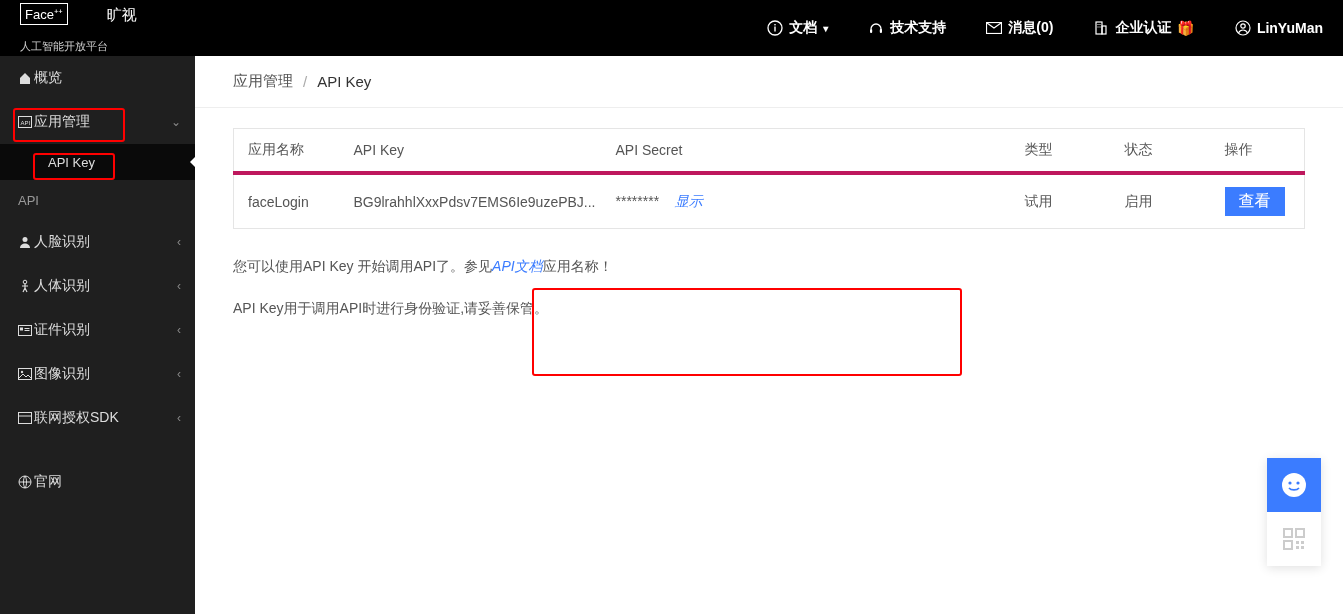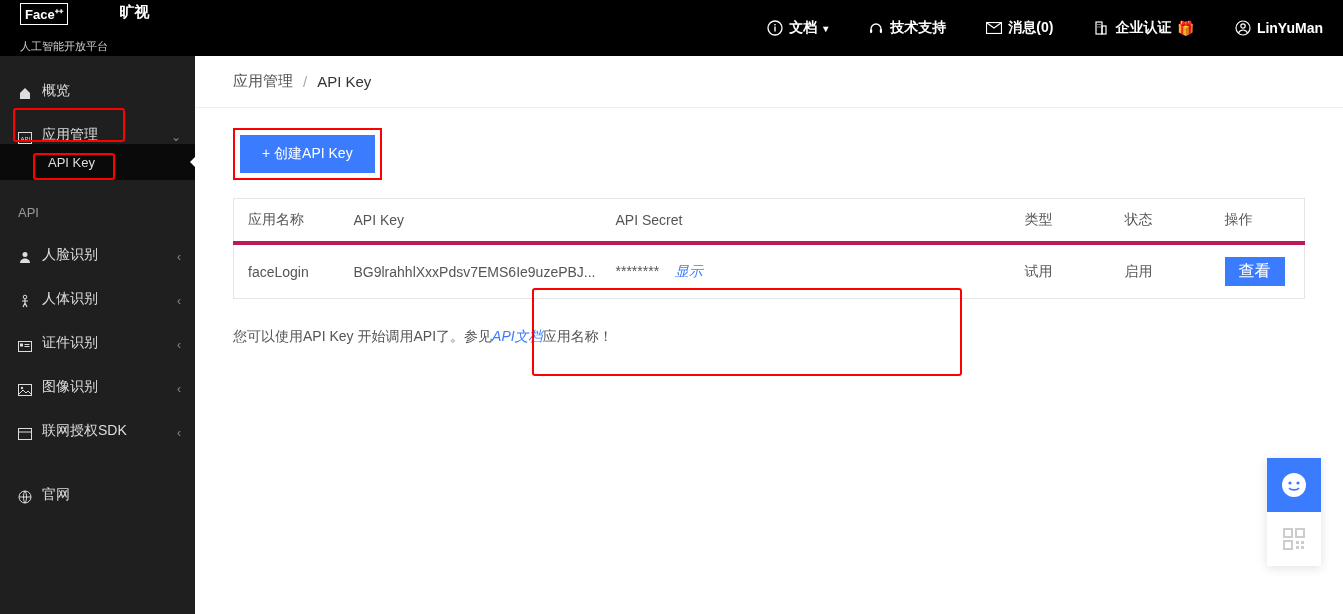--- a/index.html
+++ b/index.html
@@ -1,31 +1,31 @@
 <!DOCTYPE html>
 <html><head>
 <meta charset="utf-8">
 <style>
 * { margin: 0; padding: 0; box-sizing: border-box; }
 body { font-family: "Microsoft YaHei", Arial, sans-serif; font-size: 14px; color: #333; background: #fff; width: 1343px; height: 614px; overflow: hidden; position: relative; }
 
 .topbar { height: 56px; background: #000; color: #fff; display: flex; align-items: center; padding: 0 20px; }
 .logo-box { display: flex; flex-direction: column; }
-.logo-row { display: flex; align-items: flex-start; gap: 12px; font-weight: bold; }
+.logo-row { display: flex; align-items: flex-end; gap: 0; }
 .logo-badge { border: 1px solid #fff; padding: 1px 4px; font-size: 13px; }
 .logo-text { font-size: 15px; padding-left: 39px; }
 .logo-sub { font-size: 11px; color: #ccc; margin-top: 14px; }
 .top-right { margin-left: auto; display: flex; align-items: center; gap: 40px; font-size: 14px; }
 .top-item { display: flex; align-items: center; gap: 6px; cursor: pointer; font-weight: bold; }
 .top-item .ic { display: inline-flex; width: 16px; height: 16px; align-items: center; justify-content: center; }
 .caret { font-size: 10px; }
 .gift { color: #e74c3c; }
 
 .sidebar { position: absolute; top: 56px; left: 0; width: 195px; bottom: 0; background: #1f1f1f; color: #fff; overflow-y: auto; }
-.side-item { display: flex; align-items: flex-end; padding: 0 18px; height: 44px; cursor: pointer; color: #ddd; font-size: 14px; gap: 8px; position: relative; }
+.side-item { display: flex; align-items: center; padding: 0 18px; height: 44px; cursor: pointer; color: #ddd; font-size: 14px; position: relative; }
 .side-item.section { color: #999; font-size: 13px; height: 40px; }
 .side-item .chev { position: absolute; right: 14px; font-size: 12px; color: #888; }
 .side-sub { display: flex; align-items: center; padding-left: 48px; height: 36px; cursor: pointer; color: #ddd; font-size: 13px; position: relative; }
 .side-sub.active { background: #0a0a0a; }
 .side-sub.active::after { content: ''; position: absolute; right: -1px; top: 50%; transform: translateY(-50%); border: 6px solid transparent; border-right-color: #fff; }
 .side-ic { width: 16px; display: inline-flex; }
 
 .hl-red { border: 2px solid #f00; border-radius: 3px; }
 .hl-app { position: absolute; top: 108px; left: 13px; width: 112px; height: 34px; pointer-events: none; }
 .hl-apikey { position: absolute; top: 153px; left: 33px; width: 82px; height: 27px; pointer-events: none; }
@@ -231,23 +231,20 @@
 <div class="hl-red hl-apikey"></div>
 
 <div class="main">
   <div class="page-head">
     <span>应用管理</span>
     <span class="bc-sep">/</span>
     <span class="bc-current">API Key</span>
   </div>
 
   <div class="content red-cell-wrap">
-    <div class="create-wrap">
-      <button class="btn-create">+ 创建API Key</button>
-    </div>
 
     <table class="tbl">
       <thead>
         <tr>
           <th class="col-name">应用名称</th>
           <th class="col-key">API Key</th>
           <th class="col-secret">API Secret</th>
           <th></th>
           <th class="col-type">类型</th>
           <th class="col-status">状态</th>
@@ -271,20 +268,21 @@
         </tr>
       </tbody>
     </table>
 
     <div class="red-overlay hl-red red-keysecret"></div>
 
     <div class="tip">
       <p>
         <span>您可以使用API Key 开始调用API了。参见</span><span class="link">API文档</span><span>应用名称！</span>
       </p>
+      <p>API Key用于调用API时进行身份验证,请妥善保管。</p>
     </div>
   </div>
 </div>
 
 <div class="float-panel">
   <div class="float-top">
     <svg width="30" height="30" viewBox="0 0 30 30">
         <circle cx="15" cy="15" r="12" fill="#fff"></circle>
         <circle cx="11" cy="13" r="1.6" fill="#3b7cff"></circle>
         <circle cx="19" cy="13" r="1.6" fill="#3b7cff"></circle>

